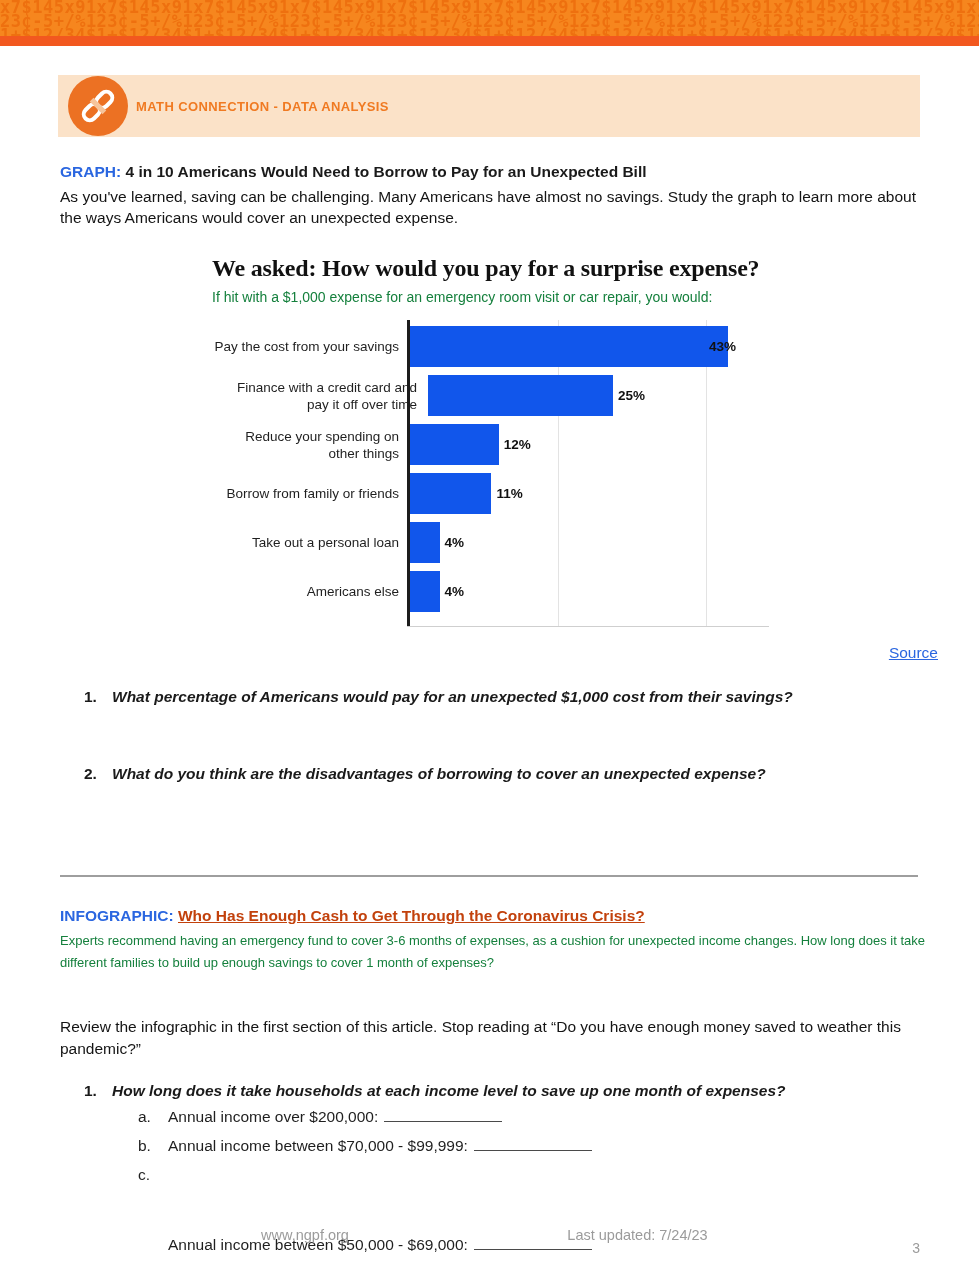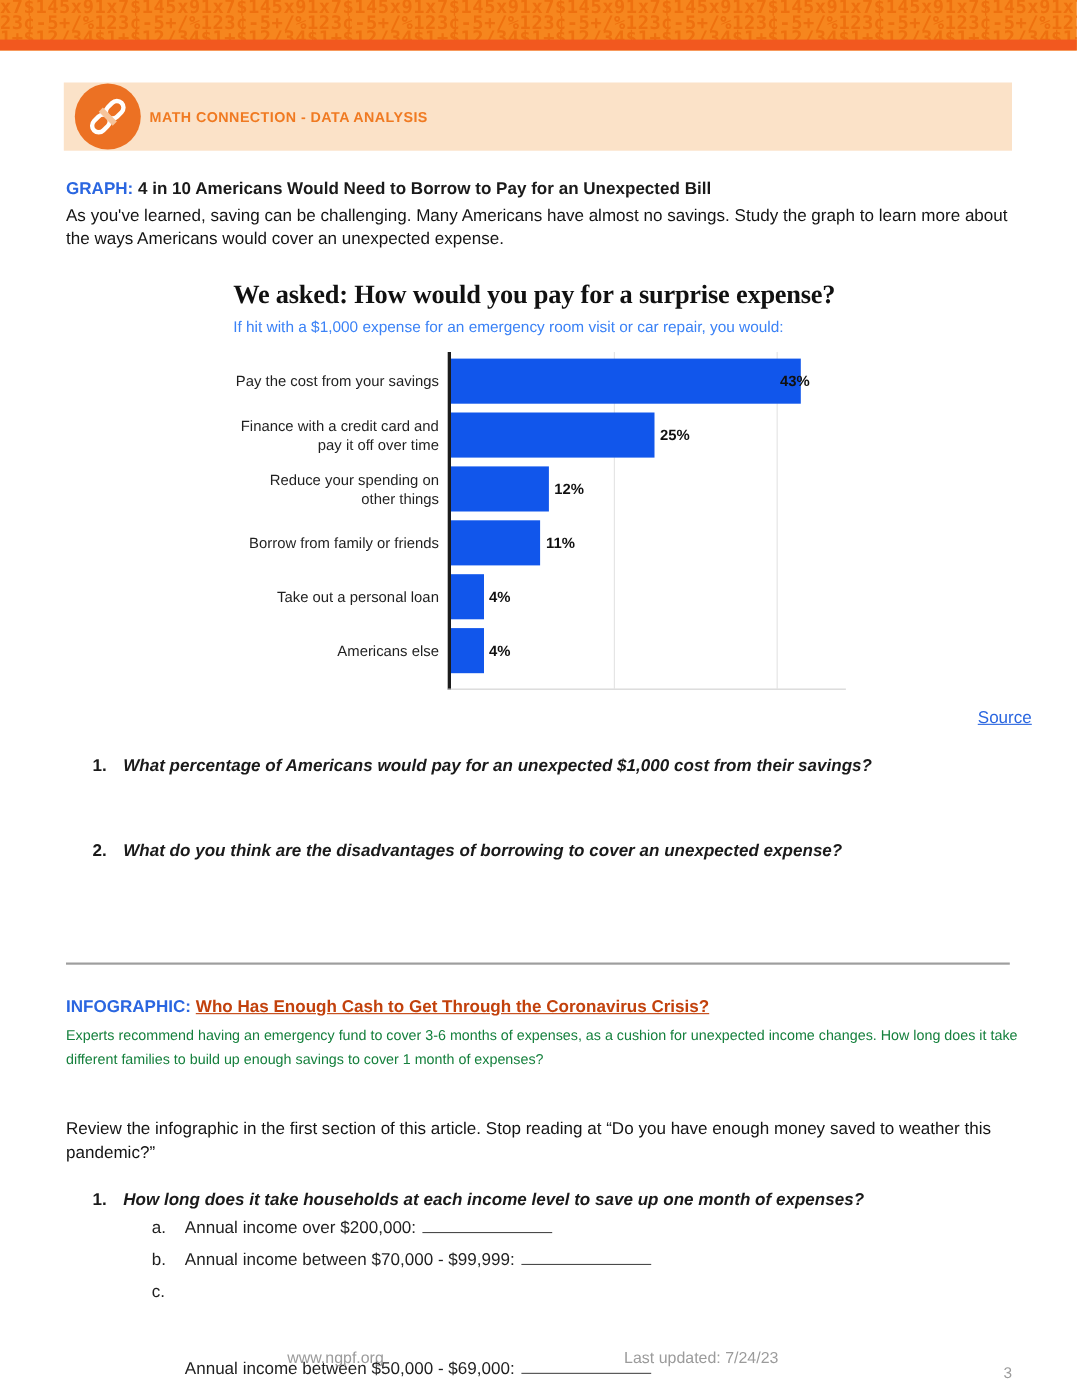--- a/index.html
+++ b/index.html
@@ -20,21 +20,21 @@
     font-size:13px; font-weight:bold; color:#F07A22; letter-spacing:0.4px; }
 
   
   .graph-heading { position:absolute; left:60px; top:163px; font-size:15.5px; font-weight:bold; white-space:nowrap; }
   .label-blue { color:#2A66E0; }
   .graph-intro { position:absolute; left:60px; top:186px; width:866px; font-size:15.5px; line-height:21px; color:#141414; }
 
   
   .chart { position:absolute; left:212px; top:255px; width:570px; height:375px; }
   .chart-title { font-family:"Liberation Serif", serif; font-weight:bold; font-size:24px; color:#111; letter-spacing:-0.2px; }
-  .chart-subtitle { margin-top:7px; font-size:14px; color:#3b82f6; }
+  .chart-subtitle { margin-top:7px; font-size:14px; color:#15803d; }
   .plot { position:absolute; left:0; top:65px; width:570px; height:307px; }
   .axis { position:absolute; left:195px; top:0; width:3px; height:307px; background:#1c1c1c; }
   .baseline { position:absolute; left:195px; top:306px; width:362px; height:1px; background:#cfcfcf; }
   .gridline { position:absolute; top:0; width:1px; height:306px; background:#e3e3e3; }
   .bar-row { position:absolute; left:0; width:570px; height:49px; }
   .row-label { position:absolute; left:0; top:0; width:187px; height:49px; display:flex; align-items:center;
     justify-content:flex-end; text-align:right; font-size:13.5px; color:#1f1f1f; white-space:pre-line; line-height:17px; }
   .bar { position:absolute; left:198px; top:4px; height:41px; background:#1156EB; }
   .bar-value { position:absolute; top:0; height:49px; display:flex; align-items:center; font-weight:bold; font-size:13.5px; color:#111; }
 
@@ -96,21 +96,21 @@
   <div class="plot">
       <div class="gridline" style="left: 494px;"></div>
       <div class="gridline" style="left: 346px;"></div>
     <div class="axis"></div>
     <div class="baseline"></div>
   <div class="bar-row" style="top: 2px;">
         <div class="row-label">Pay the cost from your savings</div>
         <div class="bar" style="width: 318.2px; background: rgb(17, 86, 235);"></div>
         <div class="bar-value" style="left: 497px; text-align: right;">43%</div>
       </div>
-      <div class="bar-row" style="top: 51px;">
+      <div class="bar-row" style="top: 51px; margin-left: 18px;">
         <div class="row-label">Finance with a credit card and
 pay it off over time</div>
         <div class="bar" style="width: 185px; background: rgb(17, 86, 235);"></div>
         <div class="bar-value" style="left: 388px;">25%</div>
       </div>
       <div class="bar-row" style="top: 100px;">
         <div class="row-label">Reduce your spending on
 other things</div>
         <div class="bar" style="width: 88.8px; background: rgb(17, 86, 235);"></div>
         <div class="bar-value" style="left: 291.8px;">12%</div>

